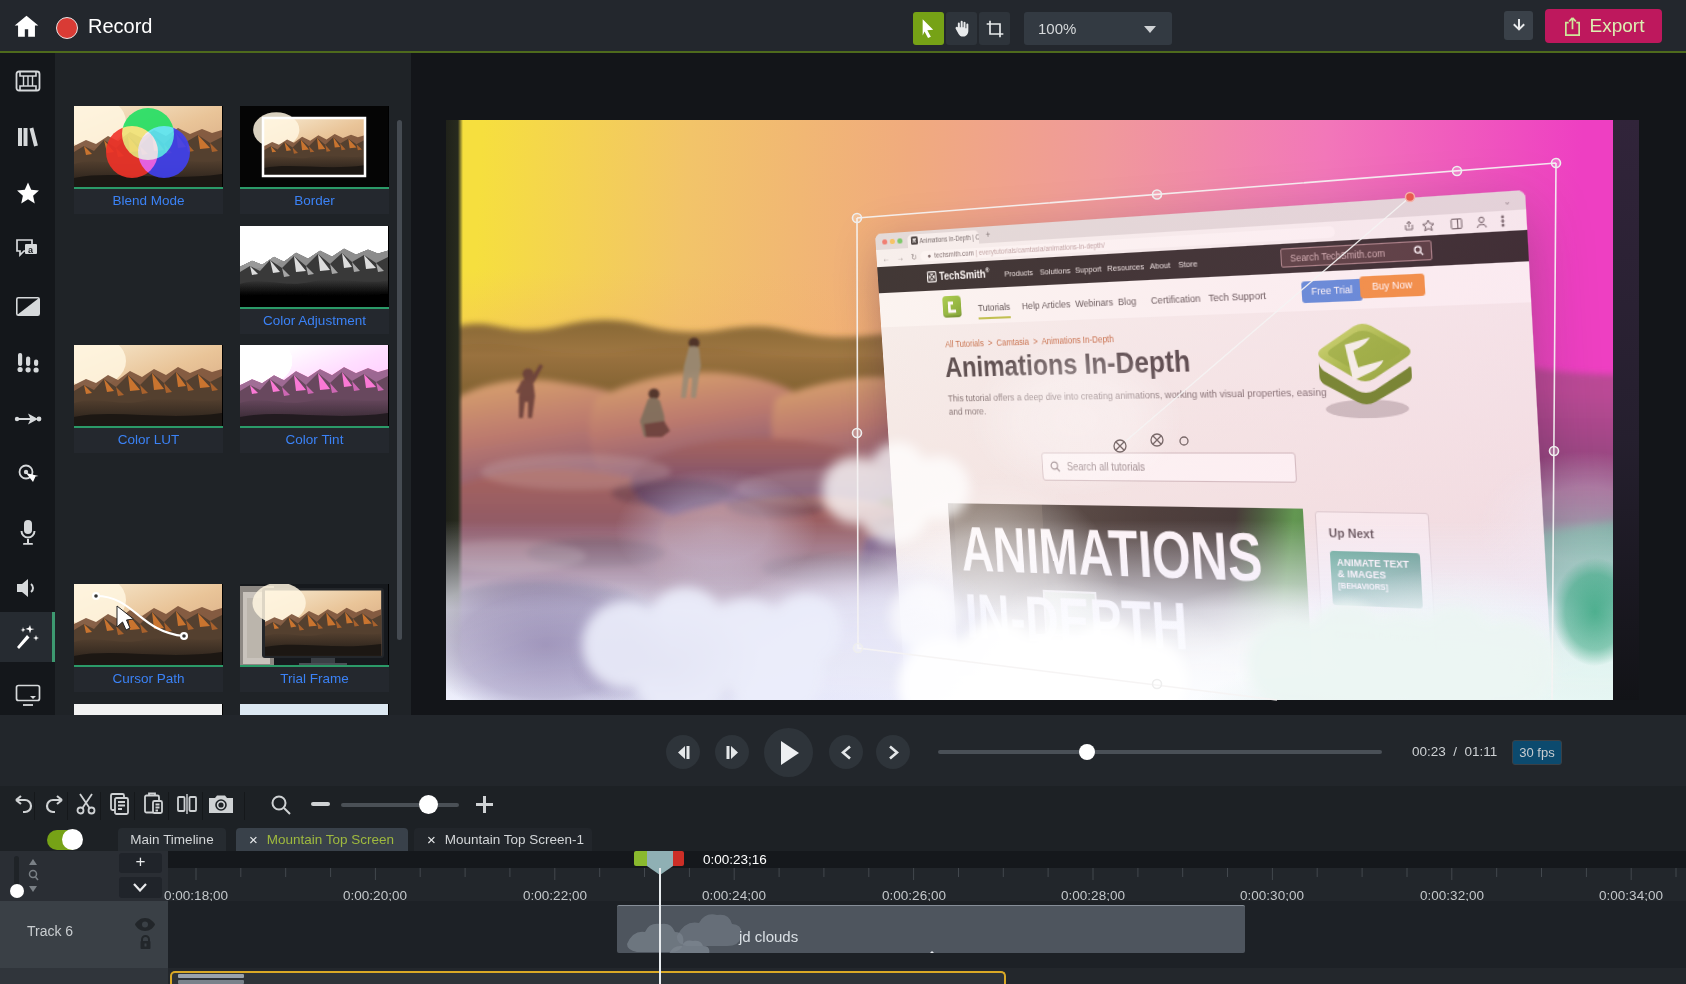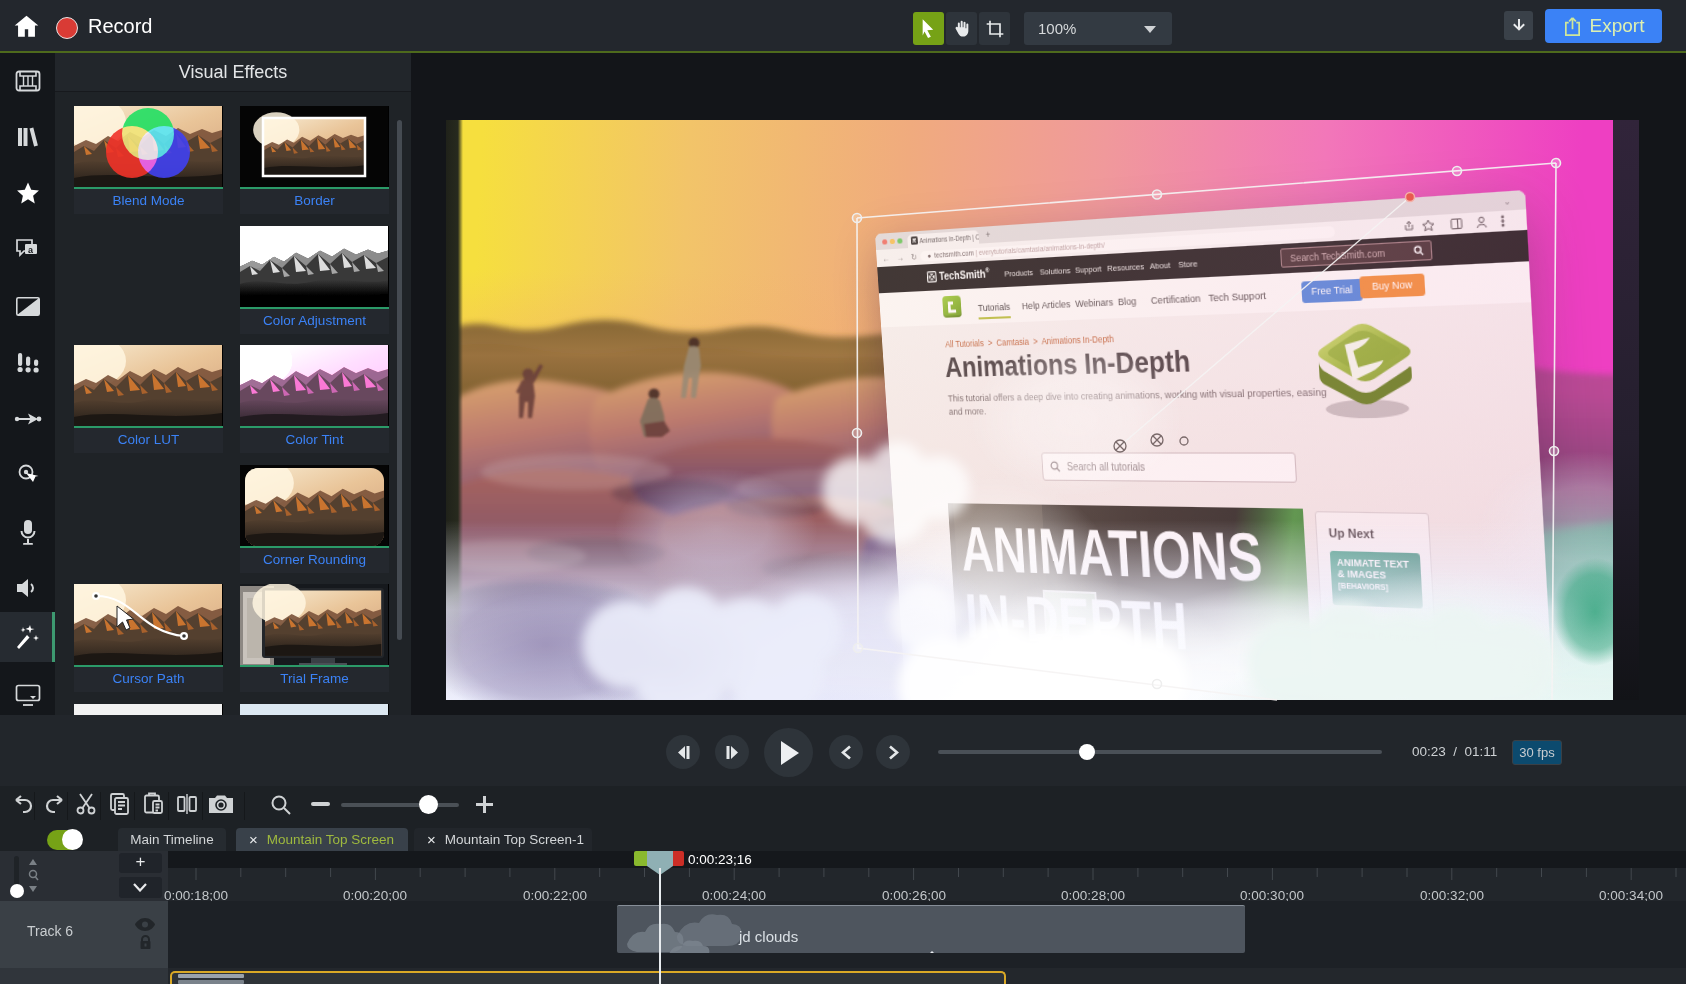--- a/index.html
+++ b/index.html
@@ -3,21 +3,21 @@
 <style>
 *{margin:0;padding:0;box-sizing:border-box}
 html,body{width:1686px;height:984px;overflow:hidden;background:#1d2125;font-family:"Liberation Sans",sans-serif;position:relative}
 .abs{position:absolute}
 
 #topbar{left:0;top:0;width:1686px;height:51px;background:#23272d}
 #grnline{left:0;top:51px;width:1686px;height:2px;background:#4e6a1c}
 .toolbtn{position:absolute;top:12px;height:33px;border-radius:3px;background:#2e343b;display:flex;align-items:center;justify-content:center}
 #zoomdd{left:1024px;top:12px;width:148px;height:33px;background:#333a42;border-radius:3px;color:#d6d9db;font-size:15px;line-height:33px;padding-left:14px}
 #zoomdd:after{content:"";position:absolute;right:16px;top:14px;border:6px solid transparent;border-top:7px solid #cfd2d5}
-#exportbtn{left:1545px;top:9px;width:117px;height:34px;background:#3b82f6;border-radius:4px;color:#ddf0b2;font-size:19px;display:flex;align-items:center;justify-content:center;gap:8px}
+#exportbtn{left:1545px;top:9px;width:117px;height:34px;background:#be185d;border-radius:4px;color:#ddf0b2;font-size:19px;display:flex;align-items:center;justify-content:center;gap:8px}
 
 #rail{left:0;top:53px;width:55px;height:662px;background:#14171b}
 .rico{position:absolute;left:0;width:55px;height:40px;display:flex;align-items:center;justify-content:center;color:#d6d9db}
 
 #panel{left:55px;top:53px;width:356px;height:662px;background:#1f2327;overflow:hidden}
 #ptitle{position:absolute;left:0;top:0;width:356px;height:39px;background:#22262b;color:#e3e5e7;font-size:18px;text-align:center;line-height:39px;border-bottom:1px solid #17191d}
 .cell{position:absolute;width:149px;background:#24282e}
 .thumb{position:relative;width:149px;height:83px;overflow:hidden;background:#000}
 .thumb svg{position:absolute;left:0;top:0}
 .uline{position:absolute;left:0;bottom:0;width:100%;height:2px;background:#2b9a68;z-index:5}
@@ -212,21 +212,20 @@
           <circle cx="0" cy="0" r="21" fill="#fff"></circle>
           <g stroke="#111" stroke-width="2">
             <path d="M0 -20.5 V-16 M0 20.5 V16 M-20.5 0 H-16 M20.5 0 H16"></path>
             <g stroke-width="1.1">
               <path d="M10.2 -17.8 l-2.2 3.9 M17.8 -10.2 l-3.9 2.2 M17.8 10.2 l-3.9 -2.2 M10.2 17.8 l-2.2 -3.9 M-10.2 17.8 l2.2 -3.9 M-17.8 10.2 l3.9 -2.2 M-17.8 -10.2 l3.9 2.2 M-10.2 -17.8 l2.2 3.9"></path>
             </g>
           </g>
         </g>
 </defs>
     </svg>
-<div id="ptitle">Visual Effects</div>
 <div class="cell" style="left:19px;top:53px">
       <div class="thumb">
         <svg width="148" height="83">
           <use href="#mtn"></use>
           <g opacity="0.9">
             <circle cx="74" cy="28" r="26" fill="#21e063" style="mix-blend-mode:screen"></circle>
             <circle cx="58" cy="46" r="26" fill="#f03228" style="mix-blend-mode:screen"></circle>
             <circle cx="90" cy="46" r="26" fill="#4040f0" style="mix-blend-mode:screen"></circle>
           </g>
         </svg>
@@ -266,37 +265,20 @@
       <div class="clabel">Color LUT</div>
     </div>
 <div class="cell" style="left:185px;top:292px">
       <div class="thumb">
         <svg width="148" height="83" style="filter:hue-rotate(280deg) saturate(0.85) brightness(1.2)">
           <use href="#mtn"></use>
         </svg>
         <div class="uline"></div>
       </div>
       <div class="clabel">Color Tint</div>
-    </div>
-<div class="cell" style="left:185px;top:411.5px">
-      <div class="thumb">
-        <svg width="148" height="83">
-          <rect width="148" height="83" fill="#050505"></rect>
-          <defs>
-            <clipPath id="rcl">
-              <rect x="0" y="0" width="148" height="83" rx="14"></rect>
-            </clipPath>
-          </defs>
-          <g transform="translate(5,3) scale(0.94)" clip-path="url(#rcl)">
-            <use href="#mtn"></use>
-          </g>
-        </svg>
-        <div class="uline"></div>
-      </div>
-      <div class="clabel">Corner Rounding</div>
     </div>
 <div class="cell" style="left:19px;top:531px">
       <div class="thumb">
         <svg width="148" height="83">
           <use href="#mtn"></use>
           <path d="M22 12 C60 12 66 48 110 52" fill="none" stroke="#fff" stroke-width="2.2"></path>
           <circle cx="22" cy="12" r="4" fill="#fff"></circle>
           <circle cx="22" cy="12" r="1.8" fill="#333"></circle>
           <circle cx="110" cy="52" r="4" fill="#fff"></circle>
           <circle cx="110" cy="52" r="1.8" fill="#333"></circle>
@@ -782,15 +764,15 @@
 <div class="abs" id="yclip">
     <div style="position:absolute;left:6px;top:1px;width:66px;height:4px;background:#9aa2ab;border-radius:1px"></div>
     <div style="position:absolute;left:6px;top:7px;width:66px;height:4px;background:#7a828b;border-radius:1px"></div>
   </div>
 <div class="abs" id="playhead" style="left:634px;top:851px;width:120px;height:25px">
   <div style="position:absolute;left:0;top:0;width:13px;height:15px;background:#8ab92e;border-radius:2px 0 0 2px"></div>
   <svg style="position:absolute;left:13px;top:0" width="26" height="25" viewBox="0 0 26 25">
       <path d="M0 0 H26 V15 L13 24 L0 15z" fill="#8fb0b4"></path>
     </svg>
   <div style="position:absolute;left:39px;top:0;width:11px;height:15px;background:#cc2e26;border-radius:0 2px 2px 0"></div>
-  <div style="position:absolute;left:54px;top:1px;font-size:13.5px;color:#fff">0:00:23;16</div>
+  <div style="position:absolute;left:69px;top:1px;font-size:13.5px;color:#fff">0:00:23;16</div>
 </div>
 <div class="abs" id="playline"></div>
 
 </body></html>

